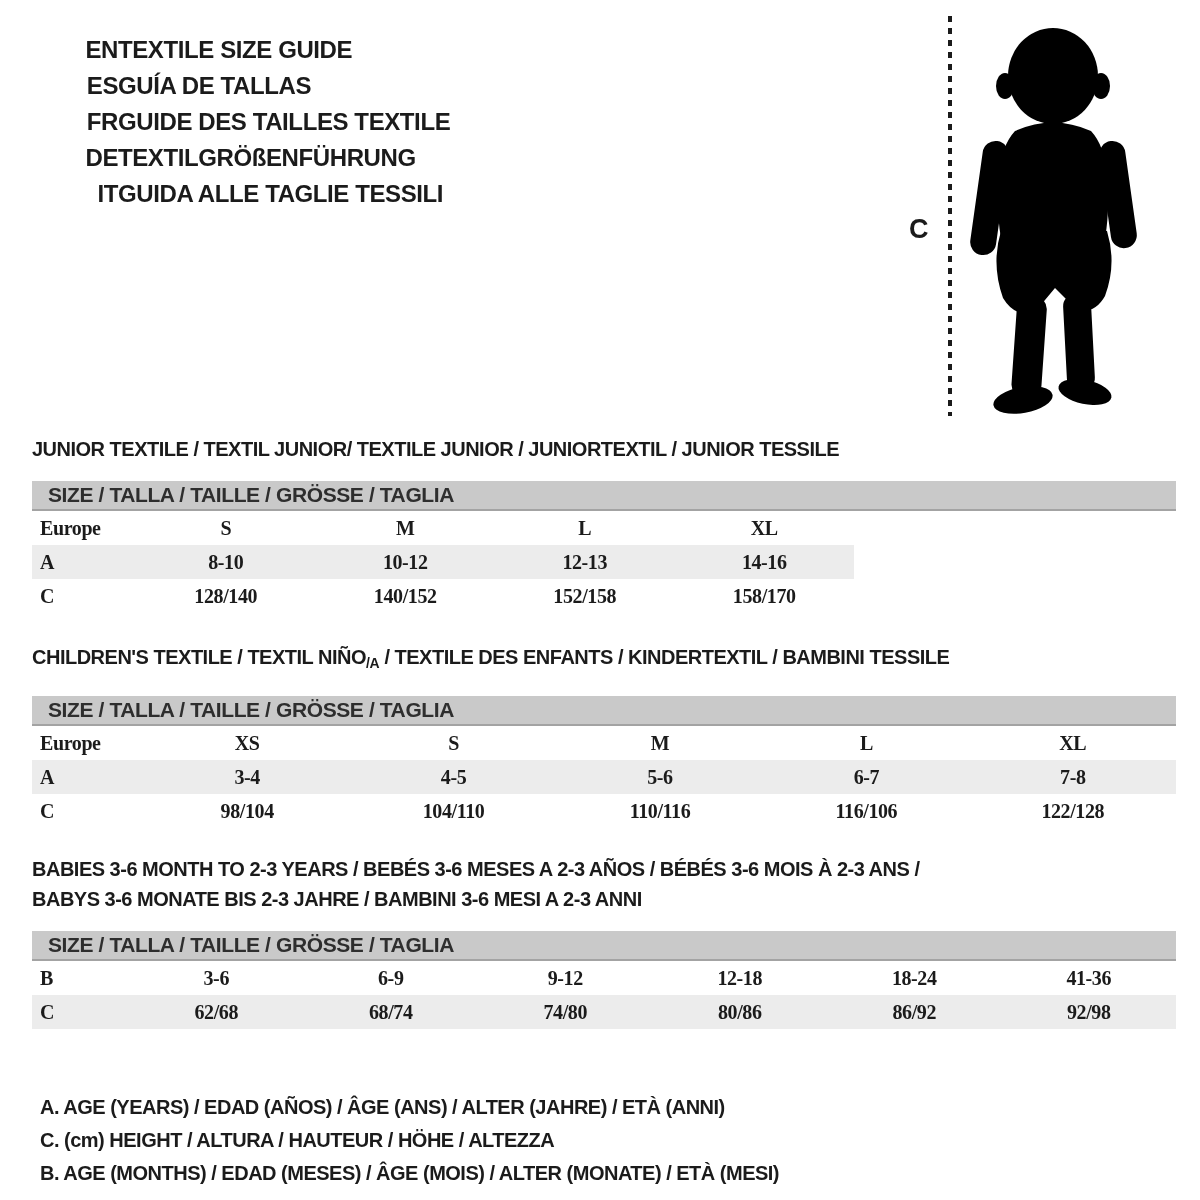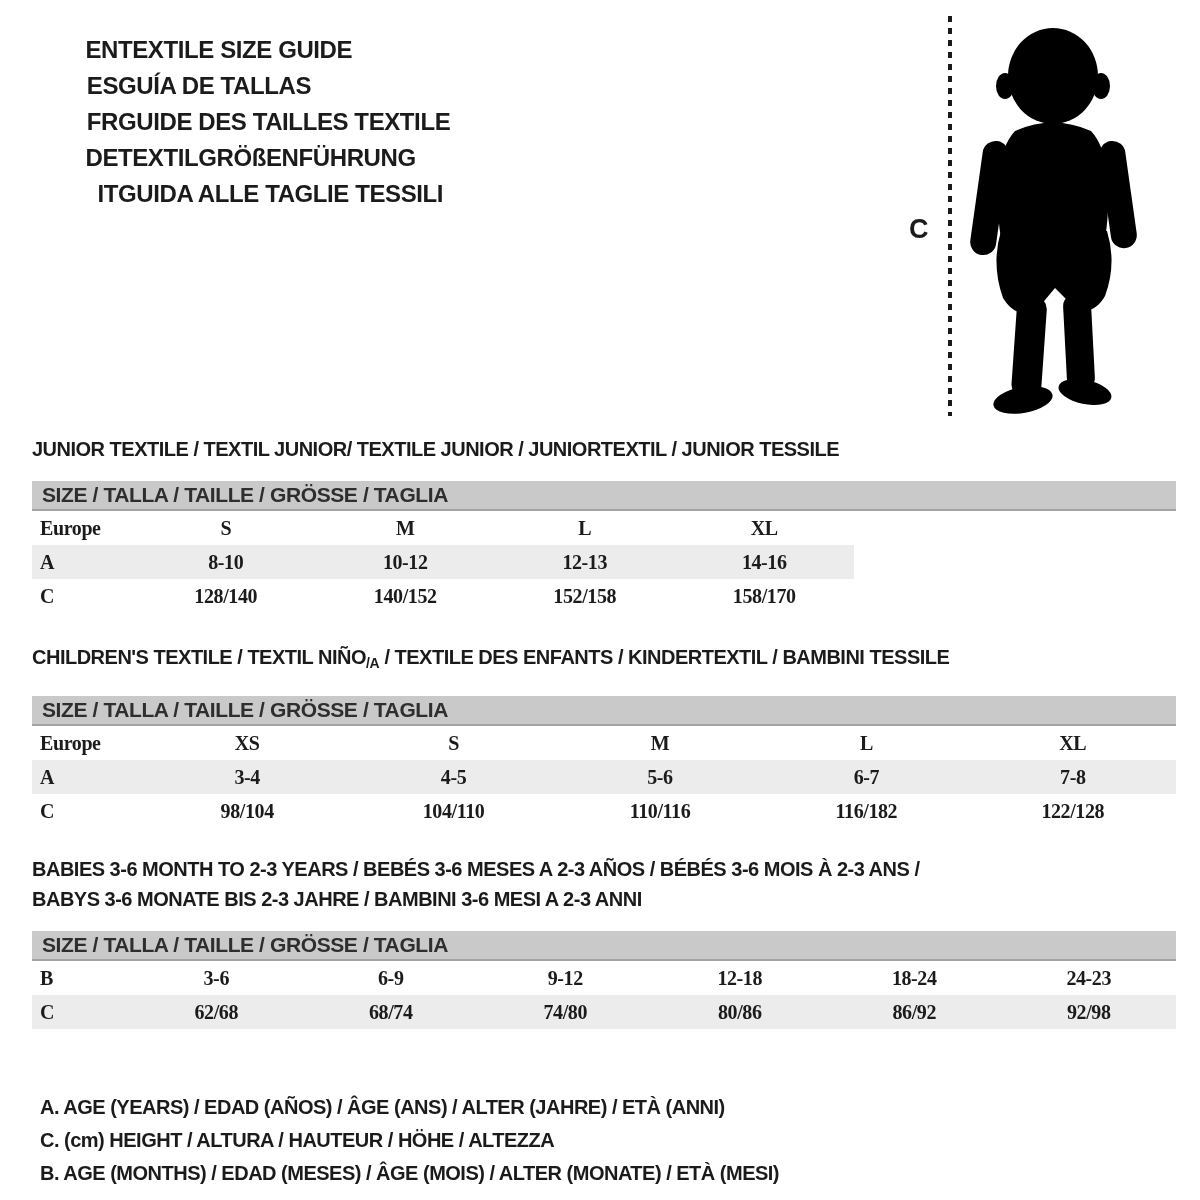--- a/index.html
+++ b/index.html
@@ -38,21 +38,21 @@
   .junior .sec-title{margin:0 0 20px 0;}
   .children-title{margin:32px 0 21px 0;}
   .babies-title{margin:26px 0 17px 0;}
   .babies-title div{line-height:30px;}
   .title-sub{font-size:14px;vertical-align:-4px;letter-spacing:-0.3px;}
   .size-bar{
     background:var(--header-bar);
     border-bottom:2px solid var(--header-bar-border);
     height:30px;line-height:28px;
     font-size:21px;color:#2e2e2e;
-    padding-left:10px;
+    padding-left:16px;
   }
   table.tbl{border-collapse:collapse;table-layout:fixed;}
   table.tbl.w-junior{width:822px;}
   table.tbl.w-full{width:100%;}
   .tbl tr{height:34px;}
   .tbl tr:nth-child(2){background:var(--row-alt);}
   .tbl td{font-size:20px;text-align:center;vertical-align:middle;padding:0;font-family:Liberation Serif, serif;}
   .tbl td.lbl{text-align:left;padding-left:8px;}
   
   .legend{margin-top:62px;padding-left:8px;}
@@ -168,21 +168,21 @@
         <td>4-5</td>
         <td>5-6</td>
         <td>6-7</td>
         <td>7-8</td>
       </tr>
       <tr>
         <td class="lbl">C</td>
         <td>98/104</td>
         <td>104/110</td>
         <td>110/116</td>
-        <td>116/182</td>
+        <td>116/106</td>
         <td>122/128</td>
       </tr>
     </tbody>
   </table>
 </section>
 
 <section class="babies">
   <h2 class="sec-title babies-title">
     <div>BABIES 3-6 MONTH TO 2-3 YEARS / BEBÉS 3-6 MESES A 2-3 AÑOS / BÉBÉS 3-6 MOIS À 2-3 ANS /</div>
     <div>BABYS 3-6 MONATE BIS 2-3 JAHRE / BAMBINI 3-6 MESI A 2-3 ANNI</div>
@@ -199,21 +199,21 @@
         <col>
       </colgroup>
     <tbody>
       <tr>
         <td class="lbl">B</td>
         <td>3-6</td>
         <td>6-9</td>
         <td>9-12</td>
         <td>12-18</td>
         <td>18-24</td>
-        <td>24-23</td>
+        <td>41-36</td>
       </tr>
       <tr>
         <td class="lbl">C</td>
         <td>62/68</td>
         <td>68/74</td>
         <td>74/80</td>
         <td>80/86</td>
         <td>86/92</td>
         <td>92/98</td>
       </tr>

